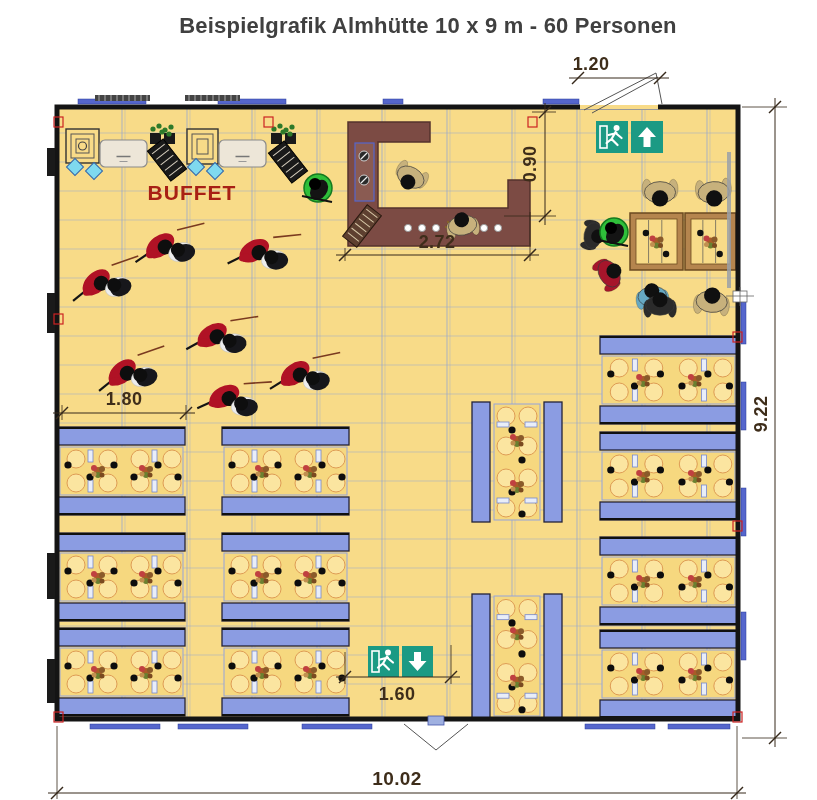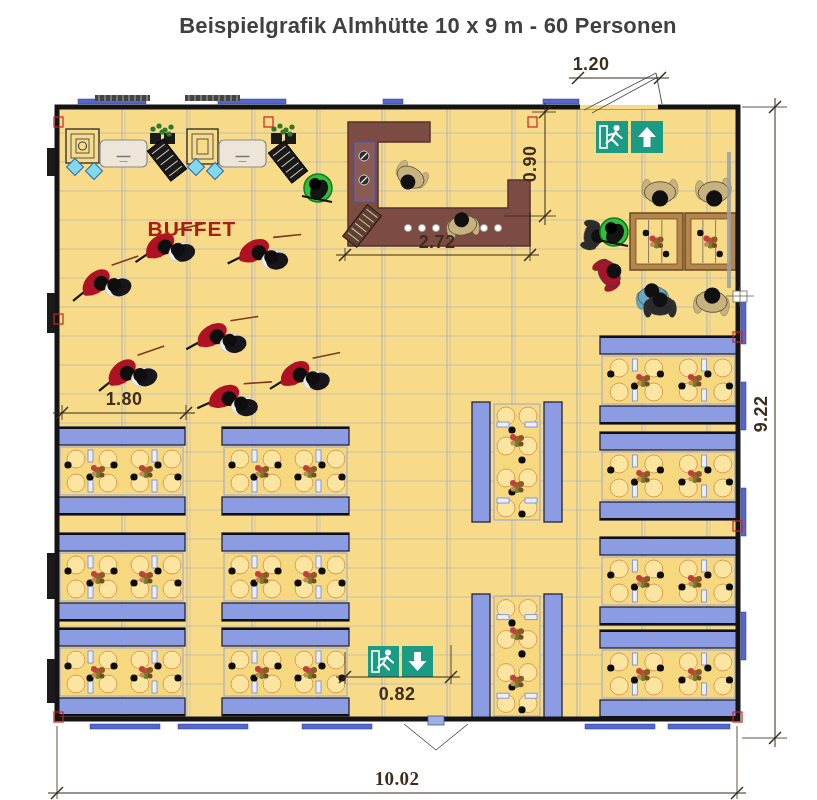--- a/index.html
+++ b/index.html
@@ -1,21 +1,21 @@
 <!DOCTYPE html>
 <html><head>
 <meta charset="utf-8">
 <style>
   html,body{margin:0;padding:0;background:#fff;}
   body{font-family:"Liberation Sans",sans-serif;}
   #canvas{position:relative;width:817px;height:800px;background:#fff;overflow:hidden;}
   #plan-svg{position:absolute;left:0;top:0;}
   .lbl{position:absolute;transform:translate(-50%,-50%);white-space:nowrap;font-weight:bold;pointer-events:none;}
   .title{color:#404040;font-size:22px;letter-spacing:0.2px;}
-  .room-label{color:#A82015;margin-top:36px;}
+  .room-label{color:#A82015;}
   .dim{color:#3E2D1A;font-size:18px;letter-spacing:0.4px;}
   .rot{transform:translate(-50%,-50%) rotate(-90deg);}
 </style>
 </head>
 <body>
 
 <div id="canvas">
   <svg id="plan-svg" width="817" height="800">
       <defs>
         <clipPath id="roomClip">
@@ -944,15 +944,15 @@
         <line x1="737" y1="726" x2="737" y2="799" stroke="#36291B" stroke-width="0.8"></line>
       </g>
     </svg>
   <div class="lbl title" style="left:428px;top:26px;">Beispielgrafik Almhütte 10 x 9 m - 60 Personen</div>
   <div class="lbl room-label" style="left:192px;top:193px;font-size:21px;letter-spacing:1px;">BUFFET</div>
   <div class="lbl dim" style="left:583px;top:64px;margin-left:8px;">1.20</div>
   <div class="lbl dim rot" style="left:530px;top:164px;">0.90</div>
   <div class="lbl dim" style="left:437px;top:242px;">2.72</div>
   <div class="lbl dim" style="left:124px;top:399px;text-align:right;">1.80</div>
   <div class="lbl dim rot" style="left:761px;top:414px;">9.22</div>
-  <div class="lbl dim" style="left:397px;top:694px;">0.82</div>
-  <div class="lbl dim" style="left:397px;top:779px;font-size:19px;font-family:Liberation Serif, serif;">10.02</div>
+  <div class="lbl dim" style="left:397px;top:694px;">1.60</div>
+  <div class="lbl dim" style="left:397px;top:779px;font-size:19px;">10.02</div>
 </div>
 
 </body></html>

